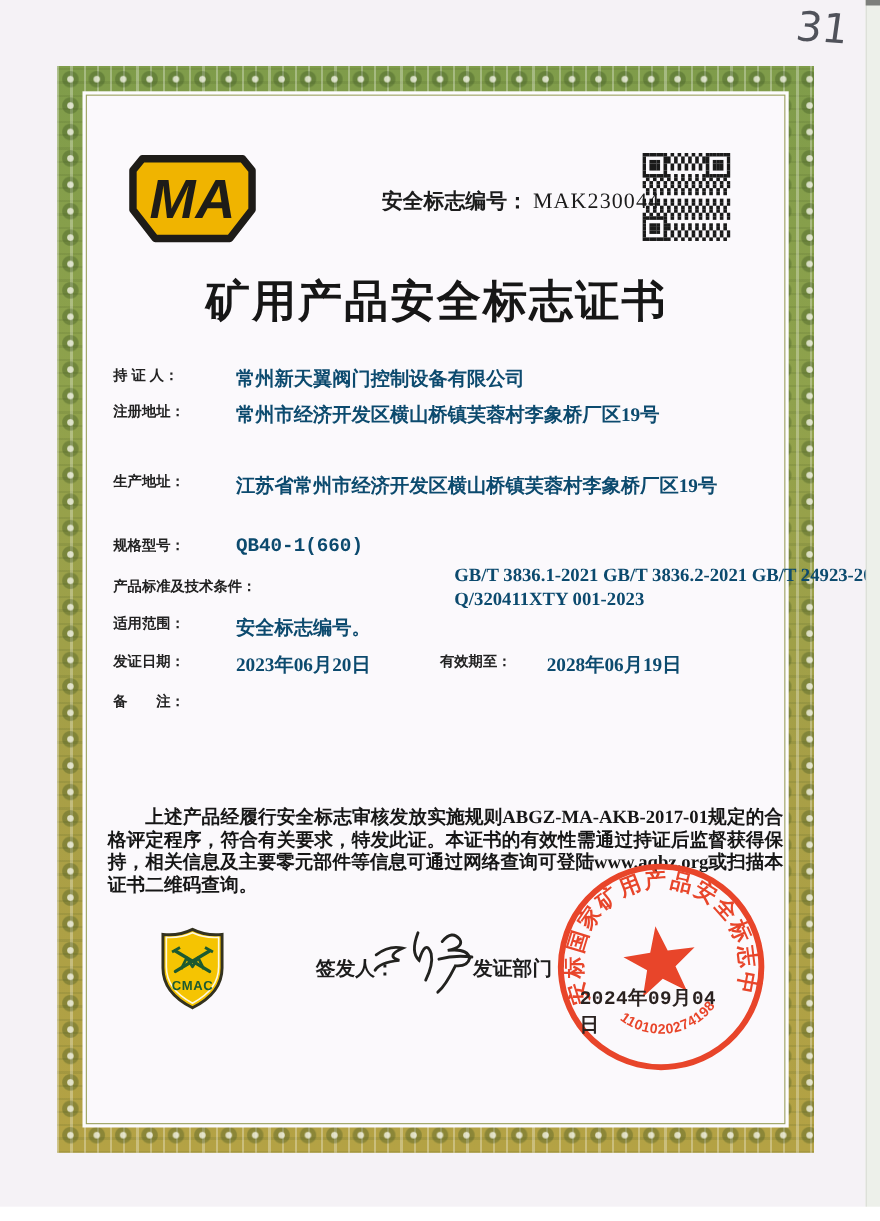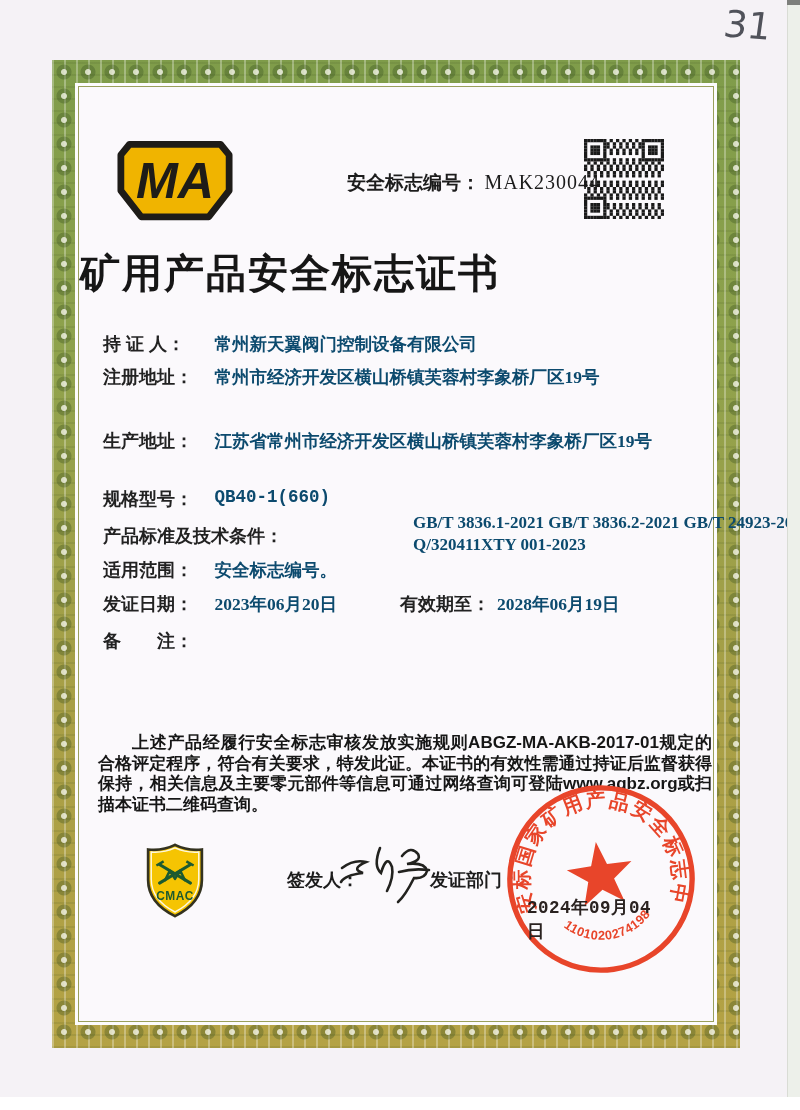--- a/index.html
+++ b/index.html
@@ -32,37 +32,37 @@
 
   .content { position:absolute; left:0; top:0; width:800px; height:1110px; z-index:3; color:#1c1c1c;padding-left:44px; }
 
   
   .ma-logo { position:absolute; left:117px; top:140px; width:116px; height:82px; }
   .cert-no { position:absolute; left:303px; top:170px; white-space:nowrap; }
   .cert-no .lbl { font-size:19px; font-weight:700; font-family:"Liberation Sans", sans-serif;margin-left:44px; }
   .cert-no .val { font-size:20px; font-family:"Liberation Serif", serif; letter-spacing:1px; }
   .qr { position:absolute; left:584px; top:139px; width:80px; height:80px; }
 
-  .title { position:absolute; left:80px; top:246px; width:634px; 
+  .title { position:absolute; left:80px; top:246px; width:634px; text-align:center;
            font-size:40px; font-weight:900; letter-spacing:2px; color:#161616;
            font-family:"Liberation Serif", serif; }
 
   
   .frow { position:absolute; left:103px; white-space:nowrap; }
-  .flabel { display:inline-block; font-size:18px; font-weight:700; color:#222;
+  .flabel { display:inline-block; font-size:13px; font-weight:700; color:#222;
             font-family:"Liberation Sans", sans-serif; vertical-align:top; }
   .fvalue { display:inline-block; font-size:17.5px; font-weight:700; color:#0c4a6e;
             font-family:"Liberation Serif", serif; vertical-align:top; }
   .w105 { width:107px; }
   .std-val { position:absolute; left:310px; top:-12px; width:398px; white-space:normal;
              line-height:22px; font-size:17px; }
 
   .statement { position:absolute; left:98px; top:733px; width:614px; font-size:17px; line-height:20.5px;
                font-weight:700; text-align:justify; text-indent:2em; color:#161616;
-               font-family:Liberation Sans, sans-serif; }
+               font-family:Liberation Serif, serif; }
 
   
   .cmac { position:absolute; left:144px; top:840px; width:62px; height:82px; }
   .signer-label { position:absolute; left:287px; top:868px; font-size:18px; font-weight:700; }
   .dept-label { position:absolute; left:430px; top:868px; font-size:18px; font-weight:700; }
   .signature { position:absolute; left:336px; top:842px; width:100px; height:62px; }
 
   .stamp-wrap { position:absolute; left:503px; top:781px; width:196px; height:196px;
                 transform:rotate(-8deg); z-index:4; }
   .stamp-date { position:absolute; left:527px; top:895px; width:130px; font-size:17.5px; font-weight:700;

